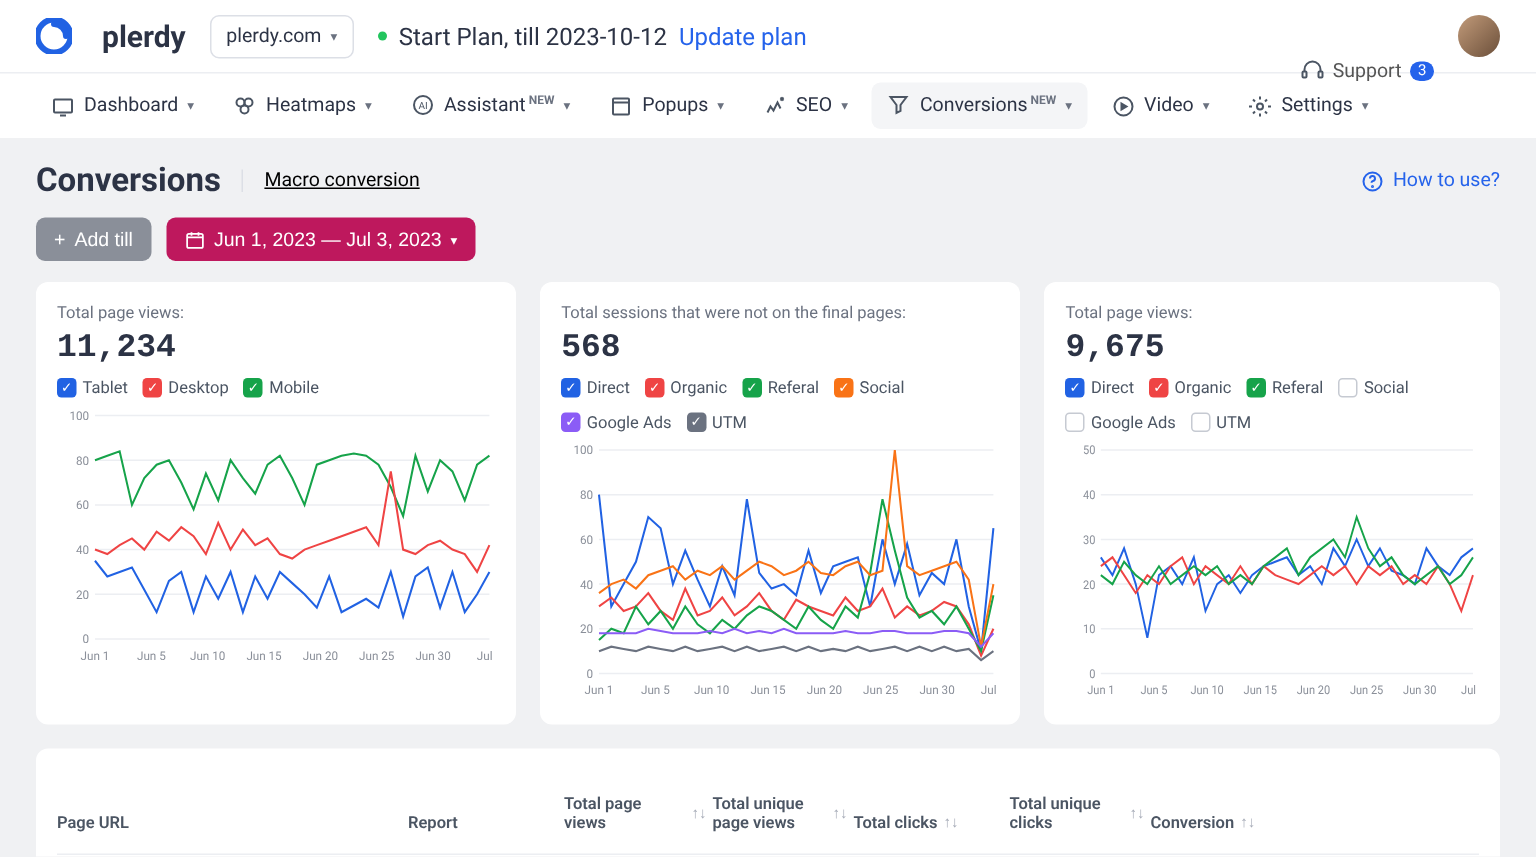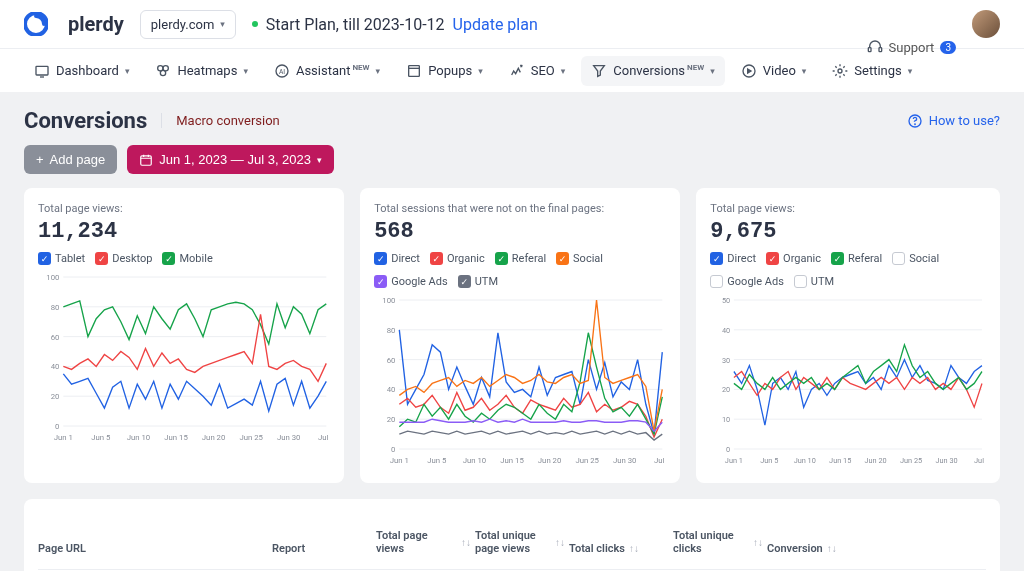--- a/index.html
+++ b/index.html
@@ -17,21 +17,21 @@
   .avatar { width: 28px; height: 28px; border-radius: 50%; background: linear-gradient(135deg,#c29b7a,#6b4f3a); }
 
   .menubar { background: #fff; border-top: 1px solid #eceef2; height: 44px; display: flex; align-items: center; padding: 0 24px; gap: 6px; }
   .menu-item { display: flex; align-items: center; gap: 6px; padding: 7px 10px; border-radius: 6px; font-size: 13px; color: #2c3345; cursor: pointer; }
   .menu-item.active { background: #f4f5f7; }
   .new-b { font-size: 8px; font-weight: 700; color: #6b7280; vertical-align: super; margin-left: 2px; }
 
   .content { padding: 16px 24px 0; }
   .title-row { display: flex; align-items: center; gap: 14px; margin-bottom: 12px; }
   .title { font-size: 22px; font-weight: 700; }
-  .subtitle { color: #7f1d1d; font-size: 13px; border-left: 1px solid #dcdfe6; padding-left: 14px; }
+  .subtitle { color: #000000; font-size: 13px; border-left: 1px solid #dcdfe6; padding-left: 14px; text-decoration: underline; }
   .howto { color: #2563eb; font-size: 13px; display: flex; gap: 6px; align-items: center; cursor: pointer; }
 
   .actions { display: flex; gap: 10px; margin-bottom: 14px; }
   .btn-gray { background: #8a8f99; color: #fff; border: none; border-radius: 6px; padding: 7px 12px; font-size: 13px; display: flex; gap: 6px; align-items: center; cursor: pointer; }
   .btn-blue { background: #be185d; color: #fff; border: none; border-radius: 6px; padding: 7px 12px; font-size: 13px; display: flex; gap: 6px; align-items: center; cursor: pointer; }
 
   .cards { display: flex; gap: 16px; }
   .card { background: #fff; border-radius: 8px; padding: 14px 14px 10px; flex: 1; min-width: 0; }
   .card:nth-child(1){flex:1.06}.card:nth-child(2){flex:1.06}.card:nth-child(3){flex:1}
   .card-label { font-size: 11px; color: #6b7280; margin-bottom: 4px; }
@@ -162,21 +162,21 @@
           <path d="M9.5 9a2.5 2.5 0 1 1 3 2.4c-.8.3-1.5 1-1.5 1.9"></path>
           <circle cx="12" cy="17" r=".5" fill="#2563eb"></circle>
         </svg>
       <span>How to use?</span>
     </div>
   </div>
 
   <div class="actions">
     <button class="btn-gray">
       <span>+</span>
-      <span>Add page</span>
+      <span>Add till</span>
     </button>
     <button class="btn-blue">
       <svg viewBox="0 0 24 24" width="14" height="14" stroke="#fff" fill="none" stroke-width="2">
           <rect x="3" y="5" width="18" height="16" rx="2"></rect>
           <path d="M3 9h18M8 3v4M16 3v4"></path>
         </svg>
       <span>Jun 1, 2023 — Jul 3, 2023</span>
       <span class="chev" style="color:#fff">▾</span>
     </button>
   </div>

